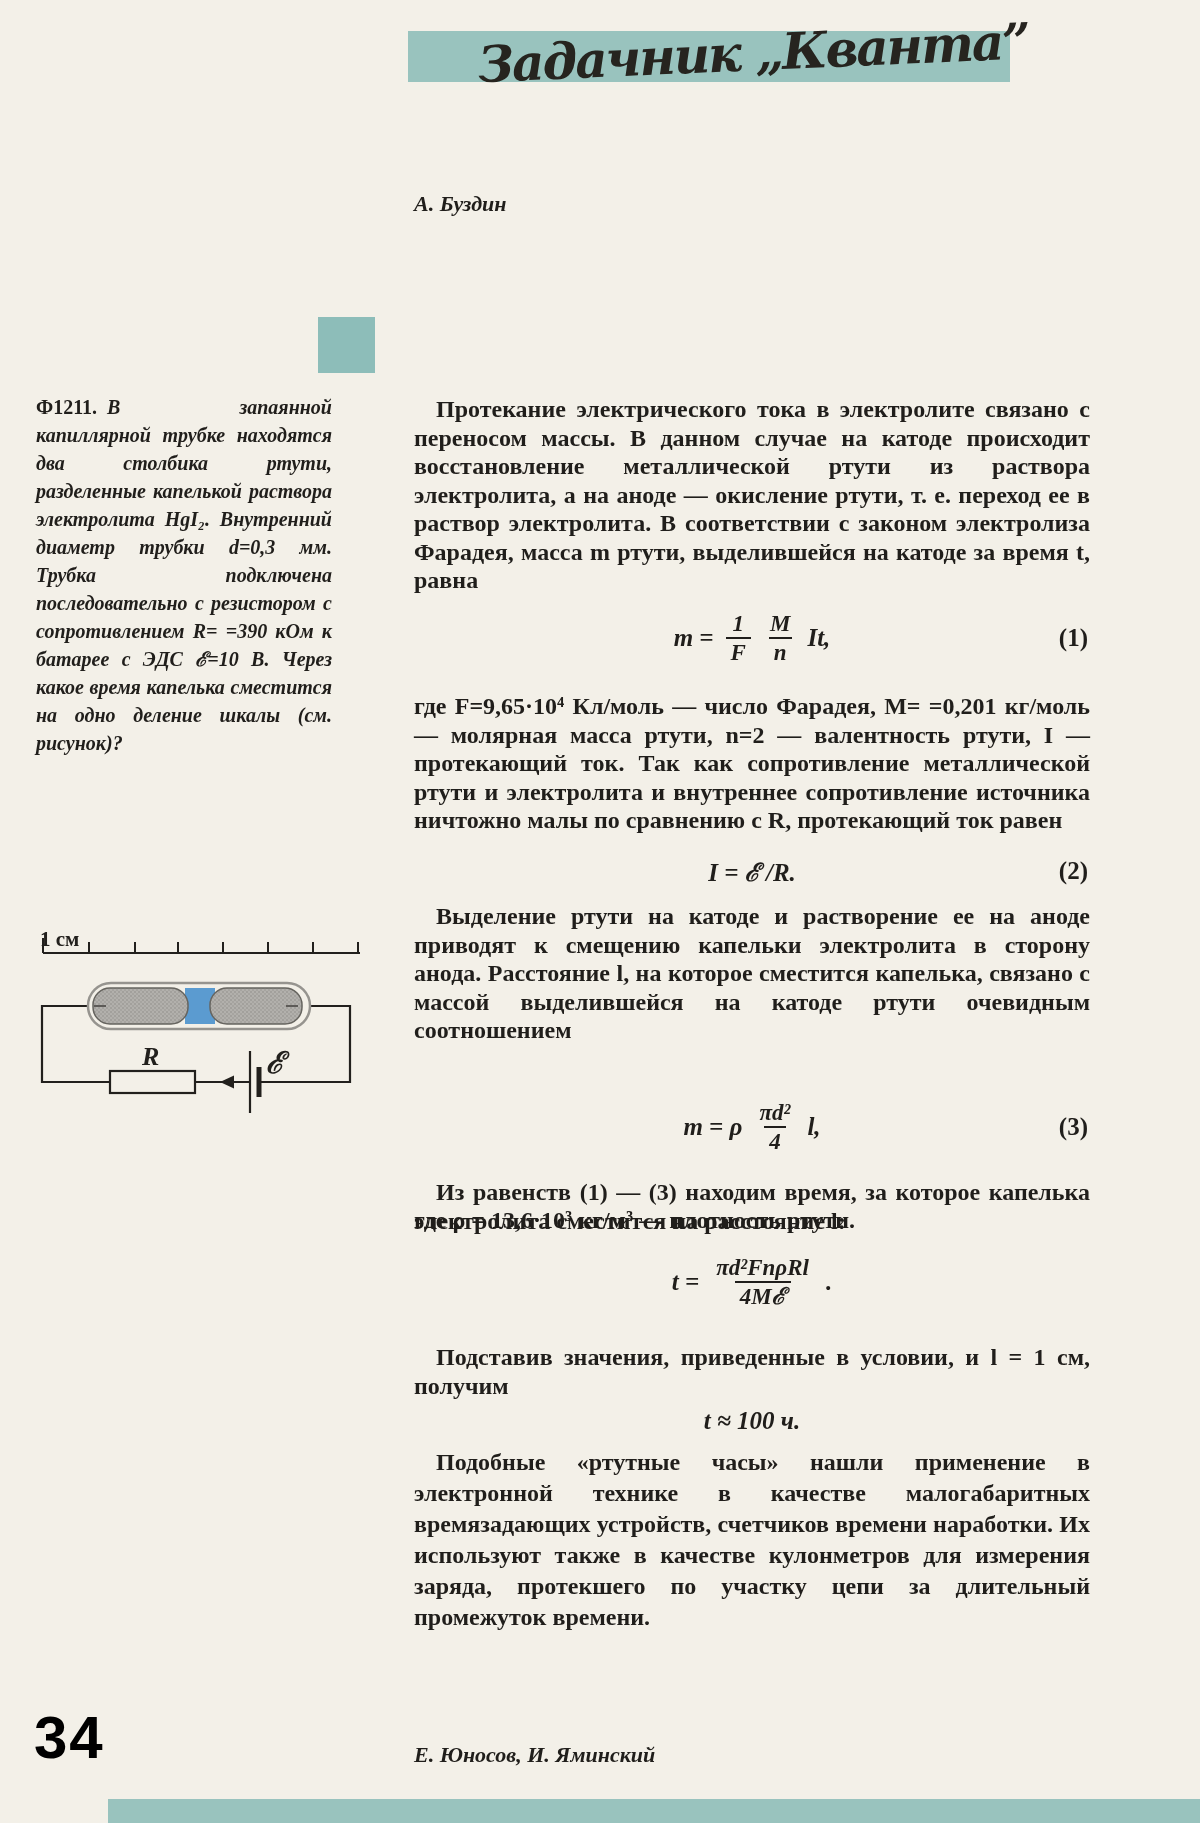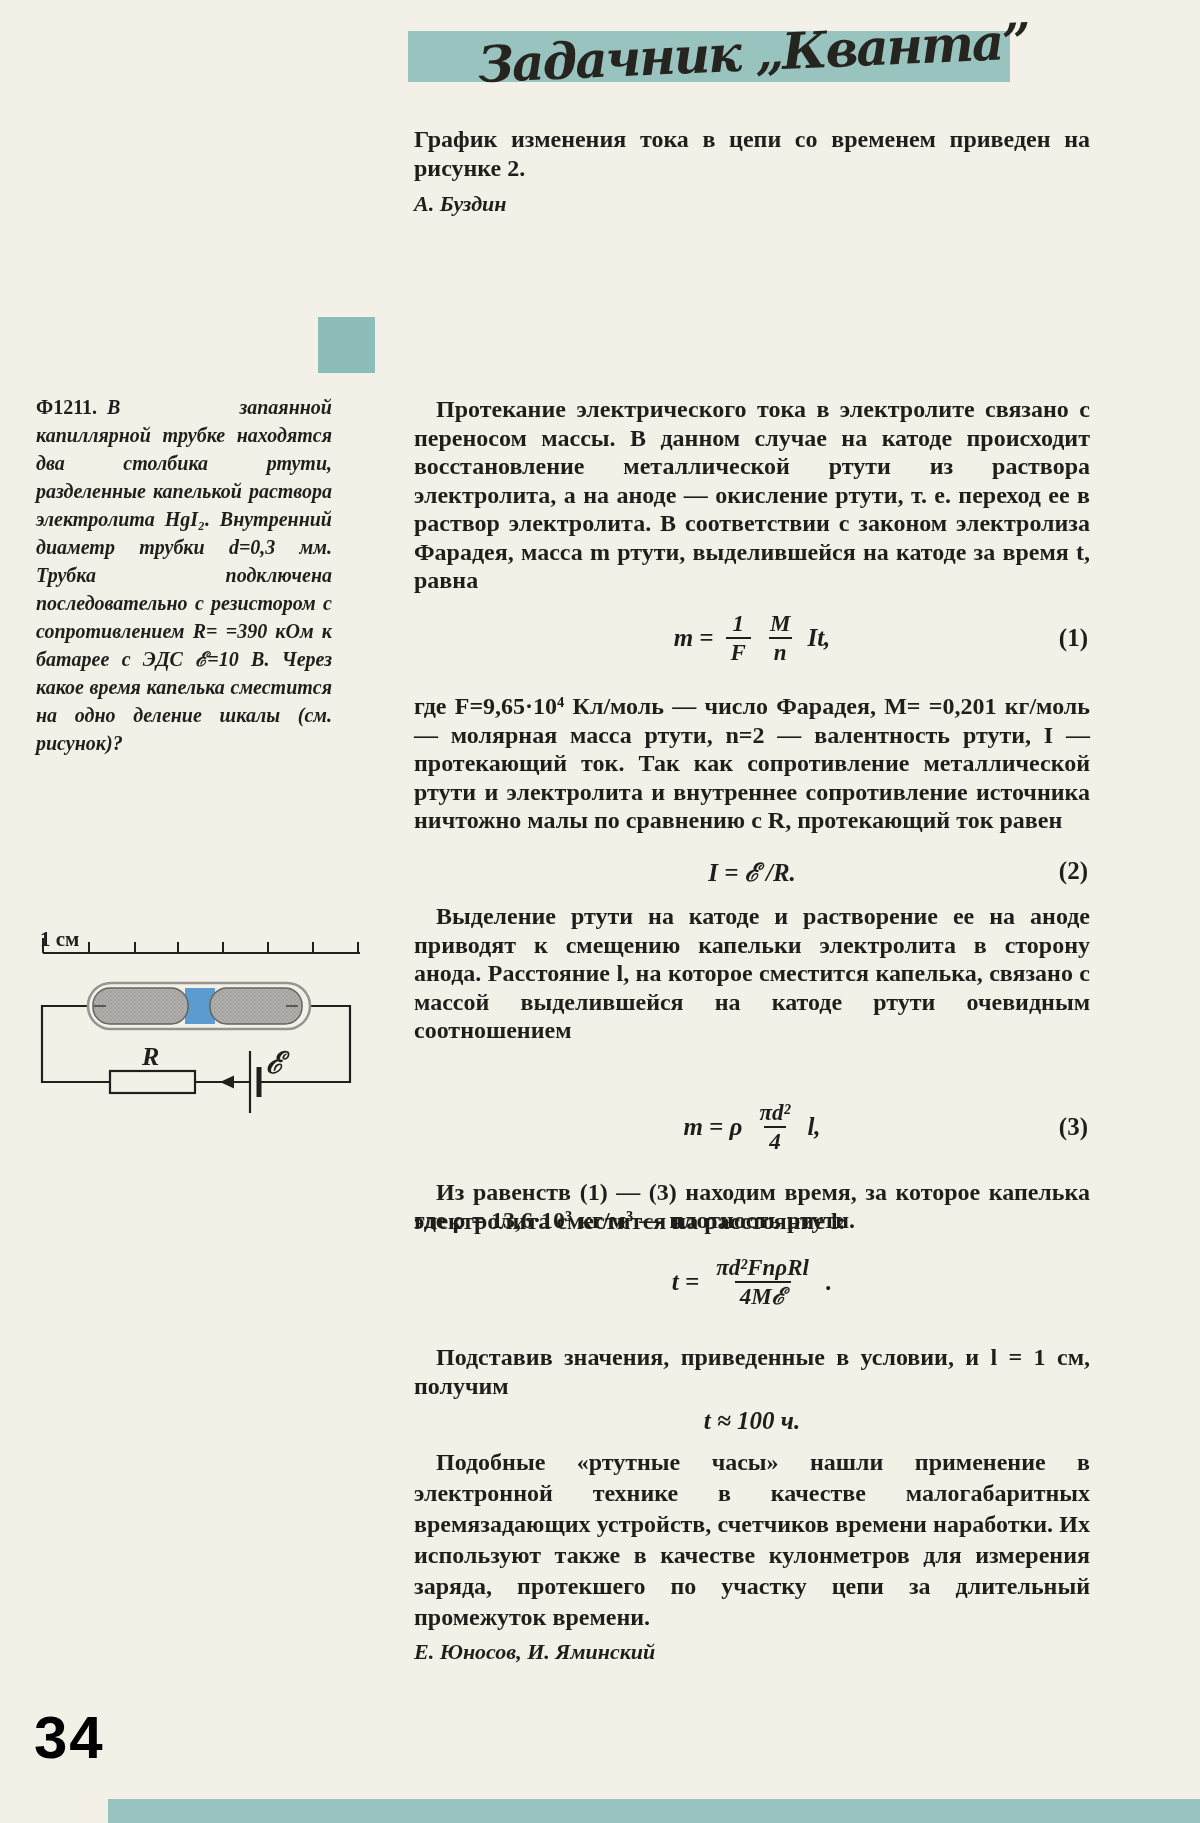--- a/index.html
+++ b/index.html
@@ -51,21 +51,20 @@
 </style>
 </head>
 <body>
 
 <div class="page">
 
   <div class="banner">
     <div class="banner-script">Задачник „Кванта”</div>
   </div>
 
-  <div class="para" style="top:125px;">График изменения тока в цепи со временем приведен на рисунке 2.</div>
   <div class="byline" style="top:191px;">А. Буздин</div>
 
   <div class="teal-square"></div>
 
   <div class="problem"><span class="problem-id">Ф1211.</span><span>В запаянной капиллярной трубке находятся два столбика ртути, разделенные капелькой раствора электролита HgI₂. Внутренний диаметр трубки d=0,3 мм. Трубка подключена последовательно с резистором с сопротивлением R= =390 кОм к батарее с ЭДС ℰ=10 В. Через какое время капелька сместится на одно деление шкалы (см. рисунок)?</span></div>
 
   <svg class="figure" width="332" height="208" viewBox="0 0 332 208">
     <defs>
       <pattern id="stip" width="4" height="4" patternUnits="userSpaceOnUse">
         <rect width="4" height="4" fill="#b2b0ac"></rect>
@@ -160,18 +159,18 @@
   </div>
 
   <div class="para indent" style="top:1343px;">Подставив значения, приведенные в условии, и l = 1 см, получим</div>
 
   <div class="eq" style="top:1405px;height:32px;">
     <span>t ≈ 100 ч.</span>
   </div>
 
   <div class="para indent" style="top:1447px;line-height:31px;">Подобные «ртутные часы» нашли применение в электронной технике в качестве малогабаритных времязадающих устройств, счетчиков времени наработки. Их используют также в качестве кулонметров для измерения заряда, протекшего по участку цепи за длительный промежуток времени.</div>
 
-  <div class="byline" style="top:1639px;">Е. Юносов, И. Яминский</div>
+  <div class="byline" style="top:1742px;">Е. Юносов, И. Яминский</div>
 
   <div class="pagenum">34</div>
   <div class="bottom-bar"></div>
 
 </div>
 
 </body></html>

